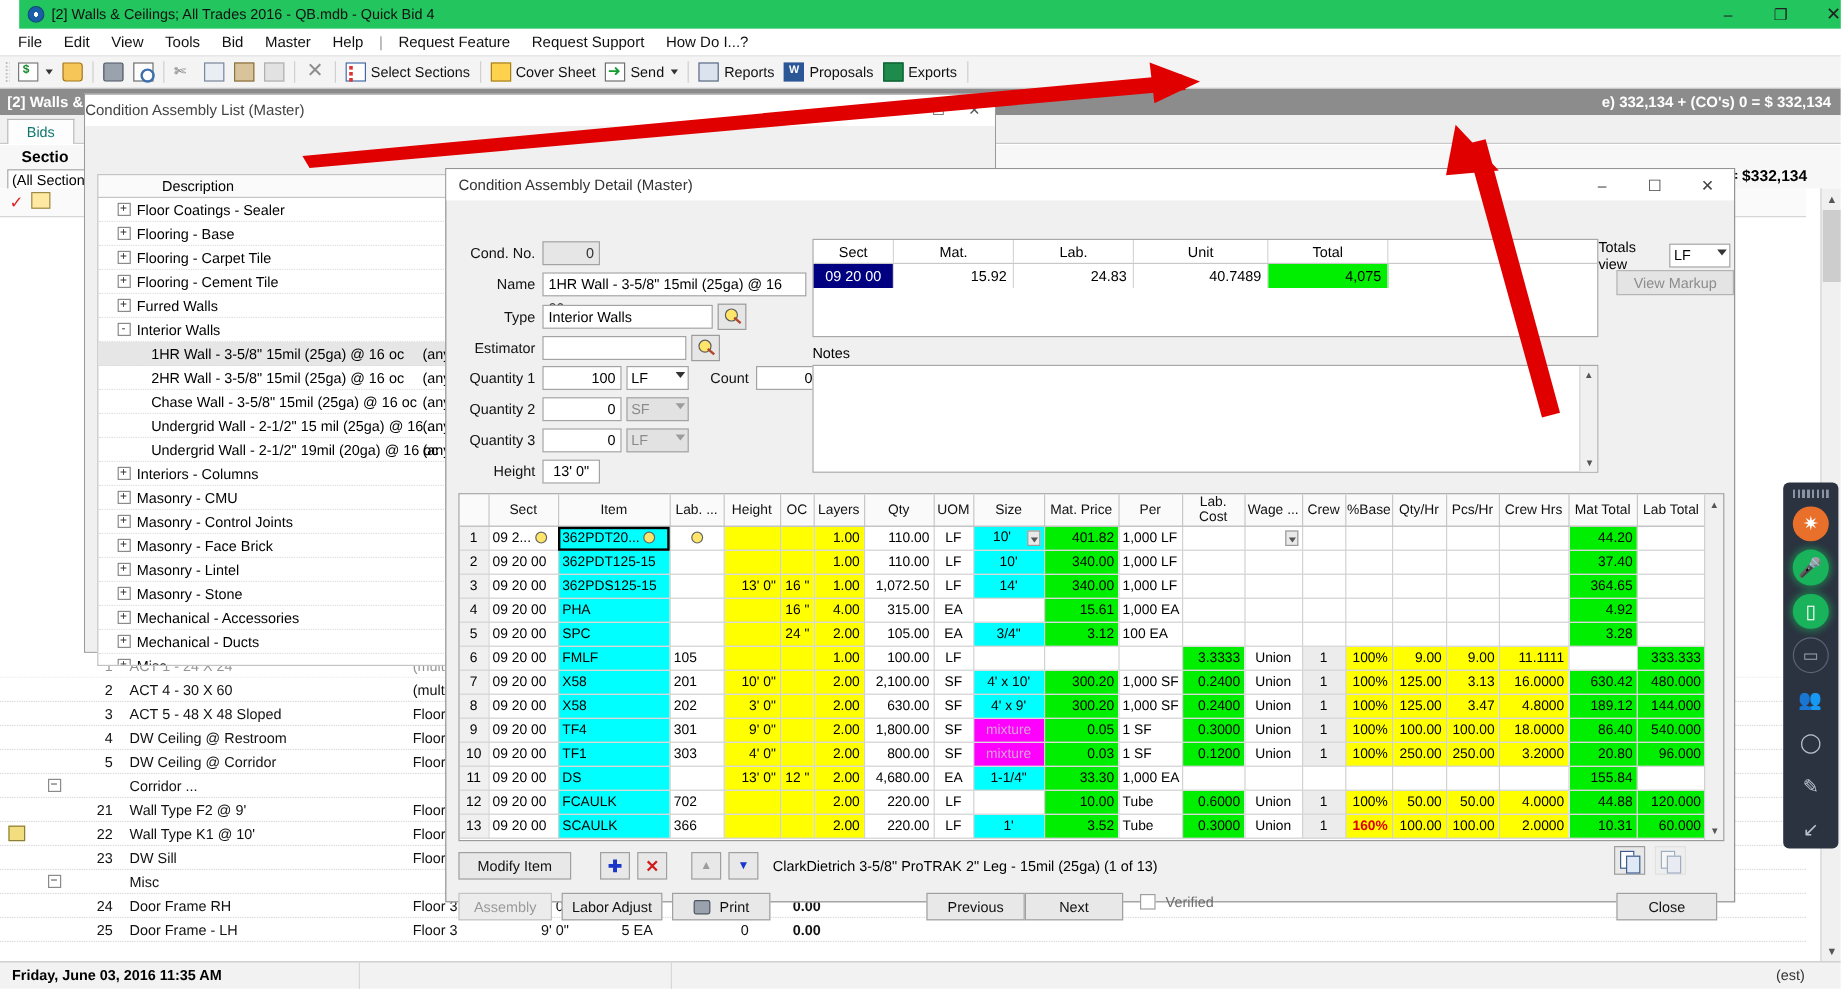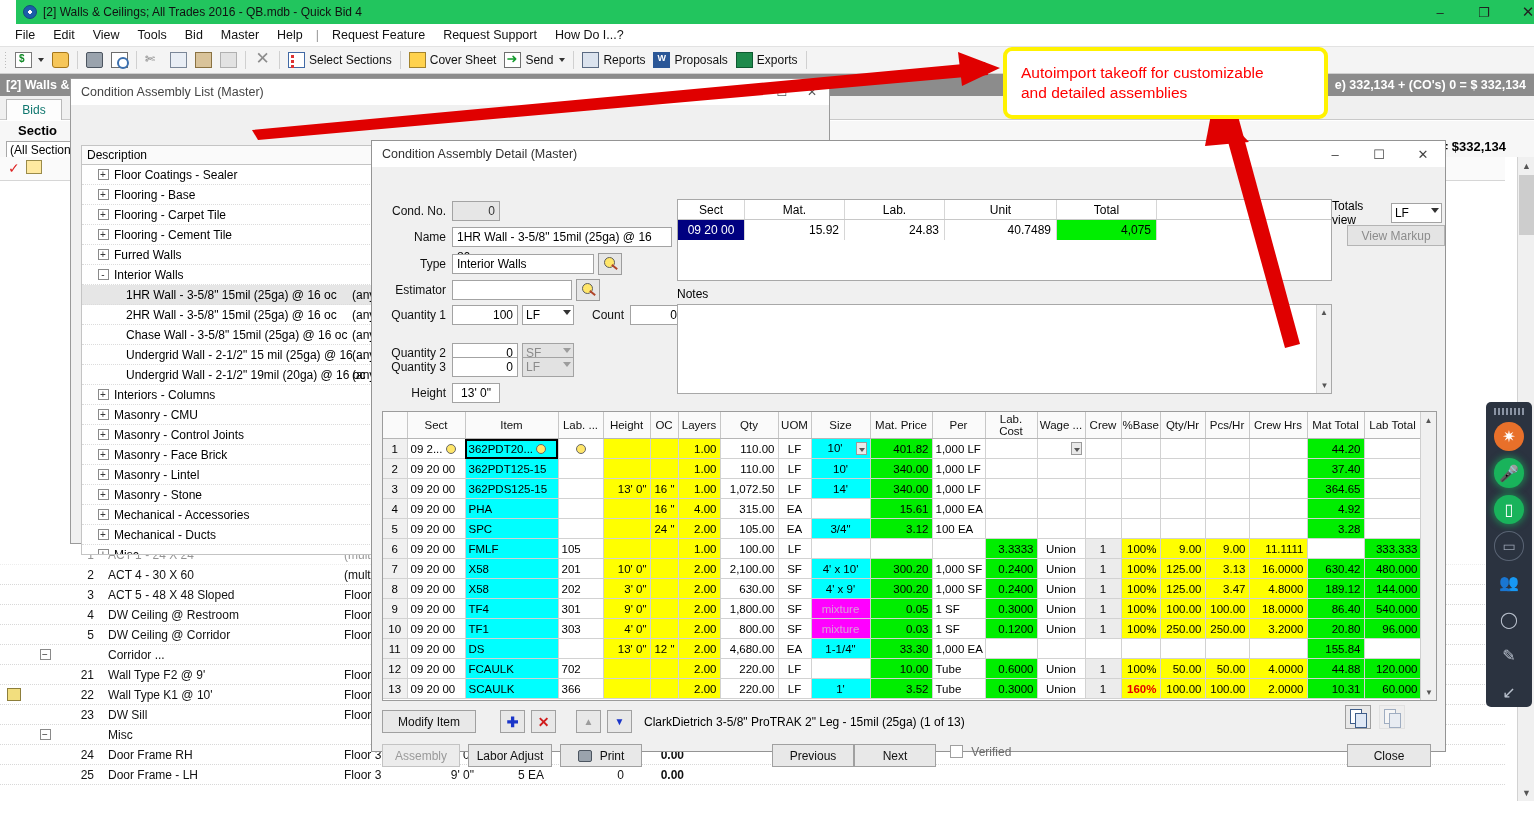--- a/index.html
+++ b/index.html
@@ -119,21 +119,21 @@
   
   .appvscroll { position:absolute; right:0; top:157px; width:17px; height:644px; background:#f0f0f0; border-left:1px solid #d2d2d2;}
   .appvscroll .arrow { width:17px;height:17px; display:flex;align-items:center;justify-content:center;font-size:9px;color:#555;}
   .appvscroll .thumb { position:absolute; left:1px; top:18px; width:15px; height:60px; background:#cdcdcd;}
 
   
   .dlgA {
     position:absolute; left:70px; top:78px; width:760px; height:466px;
     background:#f0f0f0; border:1px solid #9a9a9a; box-shadow:0 0 0 1px #ffffff inset;
   }
-  .dlgA .capt { height:26px; display:flex; align-items:center; padding-left:10px;
+  .dlgA .capt { height:26px; display:flex; align-items:center; 
                 font-size:12.5px; color:#444; background:#ffffff;}
   .dlgA .capbtns { position:absolute; right:2px; top:2px; display:flex;}
   .dlgA .capbtn { width:30px;height:22px;display:flex;align-items:center;justify-content:center;color:#555;font-size:12px;}
   .dlgA .body { position:absolute; left:0; top:26px; right:0; bottom:0; background:#f0f0f0; }
   .listhdr { position:absolute; left:10px; top:40px; width:690px; height:20px; background:#fafafa;
              border:1px solid #c4c4c4; display:flex; font-size:12px; align-items:center; }
   .listhdr .h { border-right:1px solid #d6d6d6; height:100%; display:flex; align-items:center; padding-left:5px;}
   .okbtn { position:absolute; left:752px; top:36px; width:80px; height:22px; background:#e9e9e9; border:1px solid #a0a0a0;
            display:flex;align-items:center;justify-content:center;font-size:12px;}
   .listbody { position:absolute; left:10px; top:60px; width:690px; height:390px; background:#fff; border:1px solid #c4c4c4; border-top:none; overflow:hidden;}
@@ -461,21 +461,21 @@
   <div class="dlgA">
     <div class="capt">
       <span>Condition Assembly List (Master)</span>
       <div class="capbtns">
         <div class="capbtn">☐</div>
         <div class="capbtn">✕</div>
       </div>
     </div>
     <div class="body">
       <div class="listhdr">
-        <div class="h" style="width:320px; position:relative;">
+        <div class="h" style="width:320px; position:relative;margin-left:48px;">
           <span>Description</span>
           <span style="position:absolute; right:6px; font-size:9px; color:#666;">△</span>
         </div>
         <div class="h" style="width:120px;">
             <span>Owner</span>
           </div>
         <div class="h" style="width:130px;">
             <span>Items</span>
           </div>
         <div class="h" style="flex:1;"></div>
@@ -696,21 +696,21 @@
       <div class="fldrow" style="left:8px; top:138px;">
         <span class="flabel" style="width:72px;">Quantity 1</span>
         <span class="fin num" style="width:66px;">100</span>
         <span class="fsel" style="width:52px; margin-left:4px;">
             <span>LF</span>
             <span class="dd"></span>
           </span>
         <span class="flabel" style="width:56px;">Count</span>
         <span class="fin num" style="width:52px;">0</span>
       </div>
-      <div class="fldrow" style="left:8px; top:164px;margin-top:12px;">
+      <div class="fldrow" style="left:8px; top:164px;">
         <span class="flabel" style="width:72px;">Quantity 2</span>
         <span class="fin num" style="width:66px;">0</span>
         <span class="fsel dis" style="width:52px; margin-left:4px;">
             <span>SF</span>
             <span class="dd"></span>
           </span>
       </div>
       <div class="fldrow" style="left:8px; top:190px;">
         <span class="flabel" style="width:72px;">Quantity 3</span>
         <span class="fin num" style="width:66px;">0</span>
@@ -1187,21 +1187,21 @@
     <div class="mbi plain">↙</div>
   </div>
 
   <svg class="arrows" viewBox="0 0 1534 824">
     <polygon points="252,130 985,62 988,75 258,140" fill="#E00000"></polygon>
     <polygon points="1000,68 958,52 962,86" fill="#E00000"></polygon>
     <polygon points="1285,348 1222,120 1238,116 1300,344" fill="#E00000"></polygon>
     <polygon points="1213,104 1249,142 1205,146" fill="#E00000"></polygon>
   </svg>
 
-  <div class="callout">
-    <div>
-      <div class="t">Autoimport takeoff for customizable</div>
-      <div class="t">and detailed assemblies</div>
-    </div>
+
+  <div class="statusbar">
+    <div class="cell a">Friday, June 03, 2016 11:35 AM</div>
+    <div class="cell b"></div>
+    <div class="cell" style="flex:1; border-right:none;"></div>
+    <span class="right-est">(est)</span>
   </div>
 
-
 </div>
 
 </body></html>

